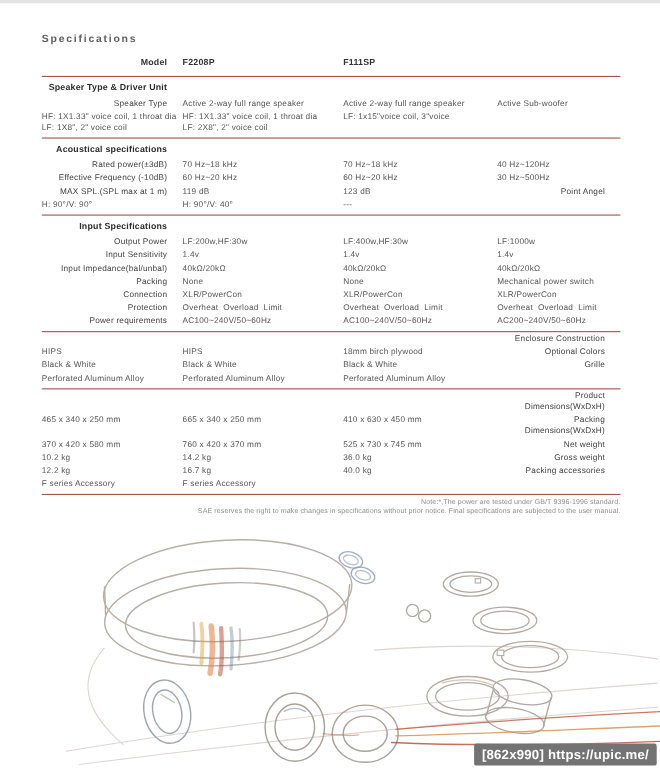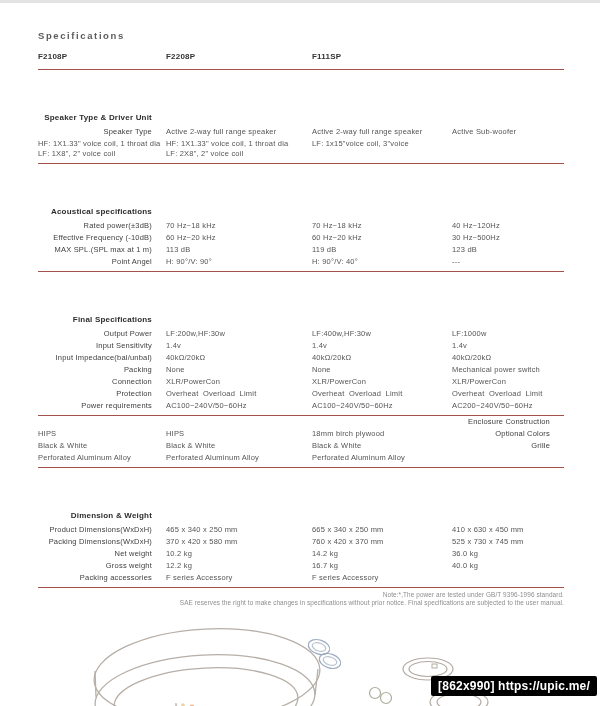--- a/index.html
+++ b/index.html
@@ -27,52 +27,52 @@
     letter-spacing:.2px;
     padding:1px 0;
     color:#555;
   }
   .cell.label{text-align:right;padding-right:14px;color:#404040;}
   .cell.value{white-space:pre-wrap;}
   .cell.header{font-weight:bold;font-size:8px;color:#333;padding-bottom:4px;}
   .cell.section-title{
     font-weight:bold;font-size:8px;color:#2d2d2d;
     text-align:right;padding-right:14px;
-    padding-top:5px;padding-bottom:3px;margin-top:38px;
+    padding-top:5px;padding-bottom:3px;
   }
   .divider{
     grid-column:1 / -1;
     border-top:1.5px solid #a2524b;
     margin-top:3px;
   }
   .notes{
     margin:3px 36px 0 0;
     text-align:right;
     font-size:6.4px;line-height:8px;color:#8d8d8d;
     letter-spacing:.1px;
   }
   .sketch{display:block;margin-top:2px;}
   .watermark{
     position:absolute;right:3px;bottom:10px;
-    background:#000000;color:#fff;
+    background:#737373;color:#fff;
     font-size:12px;font-weight:bold;
     padding:3px 7px;border-radius:2px;
     letter-spacing:.2px;
   }
 </style>
 </head>
 <body>
 
 <div class="page">
   <div class="top-strip"></div>
 
   <div class="title">Specifications</div>
 
   <div class="spec-table" id="spec-table">
-      <div class="cell value header model">F2108P</div>
+      <div class="cell label header">Model</div>
       <div class="cell value header model">F2208P</div>
       <div class="cell value header model">F111SP</div>
       <div class="divider"></div>
       <div class="cell section-title">Speaker Type &amp; Driver Unit</div>
       <div class="cell"></div>
       <div class="cell"></div>
       <div class="cell"></div>
       <div class="cell label">Speaker Type</div>
       <div class="cell value">Active 2-way full range speaker</div>
       <div class="cell value">Active 2-way full range speaker</div>
@@ -89,29 +89,28 @@
       <div class="cell"></div>
       <div class="cell label">Rated power(±3dB)</div>
       <div class="cell value">70 Hz~18 kHz</div>
       <div class="cell value">70 Hz~18 kHz</div>
       <div class="cell value">40 Hz~120Hz</div>
       <div class="cell label">Effective Frequency (-10dB)</div>
       <div class="cell value">60 Hz~20 kHz</div>
       <div class="cell value">60 Hz~20 kHz</div>
       <div class="cell value">30 Hz~500Hz</div>
       <div class="cell label">MAX SPL.(SPL max at 1 m)</div>
-      <div class="cell value">113 dB</div>
       <div class="cell value">119 dB</div>
       <div class="cell value">123 dB</div>
       <div class="cell label">Point Angel</div>
       <div class="cell value">H: 90°/V: 90°</div>
       <div class="cell value">H: 90°/V: 40°</div>
       <div class="cell value">---</div>
       <div class="divider"></div>
-      <div class="cell section-title">Final Specifications</div>
+      <div class="cell section-title">Input Specifications</div>
       <div class="cell"></div>
       <div class="cell"></div>
       <div class="cell"></div>
       <div class="cell label">Output Power</div>
       <div class="cell value">LF:200w,HF:30w</div>
       <div class="cell value">LF:400w,HF:30w</div>
       <div class="cell value">LF:1000w</div>
       <div class="cell label">Input Sensitivity</div>
       <div class="cell value">1.4v</div>
       <div class="cell value">1.4v</div>
@@ -146,21 +145,20 @@
       <div class="cell value">18mm birch plywood</div>
       <div class="cell label">Optional Colors</div>
       <div class="cell value">Black &amp; White</div>
       <div class="cell value">Black &amp; White</div>
       <div class="cell value">Black &amp; White</div>
       <div class="cell label">Grille</div>
       <div class="cell value">Perforated Aluminum Alloy</div>
       <div class="cell value">Perforated Aluminum Alloy</div>
       <div class="cell value">Perforated Aluminum Alloy</div>
       <div class="divider"></div>
-      <div class="cell section-title">Dimension &amp; Weight</div>
       <div class="cell"></div>
       <div class="cell"></div>
       <div class="cell"></div>
       <div class="cell label">Product Dimensions(WxDxH)</div>
       <div class="cell value">465 x 340 x 250 mm</div>
       <div class="cell value">665 x 340 x 250 mm</div>
       <div class="cell value">410 x 630 x 450 mm</div>
       <div class="cell label">Packing Dimensions(WxDxH)</div>
       <div class="cell value">370 x 420 x 580 mm</div>
       <div class="cell value">760 x 420 x 370 mm</div>

